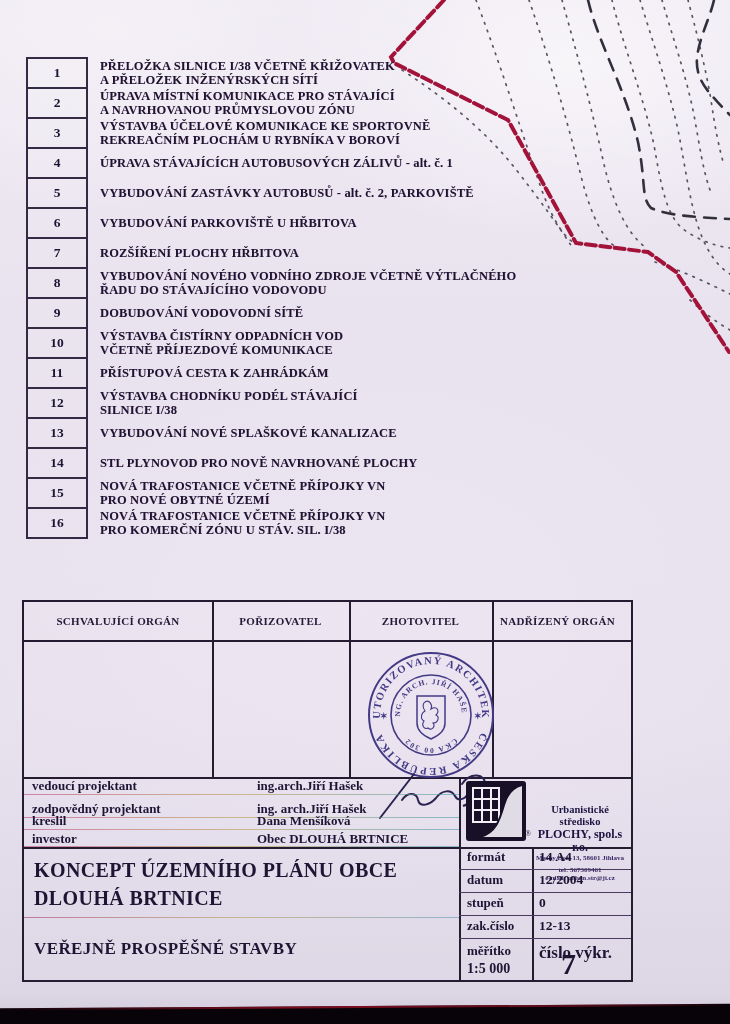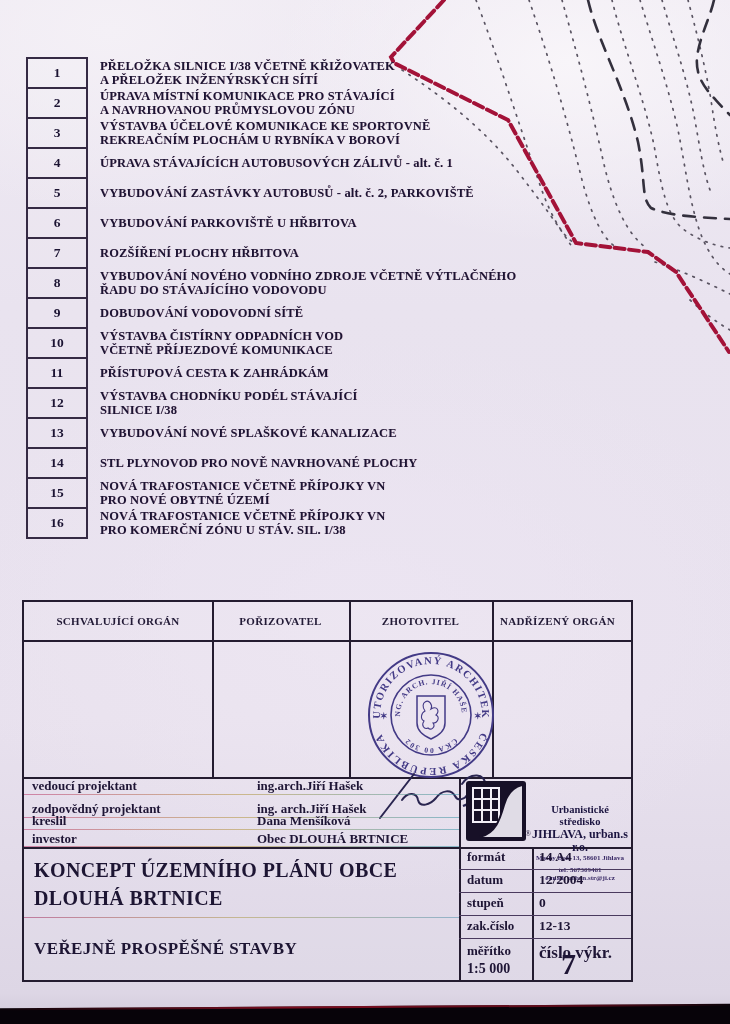--- a/index.html
+++ b/index.html
@@ -318,21 +318,21 @@
             <line x1="7" y1="18" x2="33" y2="18"></line>
             <line x1="7" y1="29" x2="33" y2="29"></line>
           </g>
           <path d="M14,56 C30,52 34,38 38,24 C41,13 48,6 56,4 L56,56 Z" fill="#f2eef6" opacity=".92"></path>
           <path d="M14,56 C30,52 34,38 38,24 C41,13 48,6 56,4" fill="none" stroke="#171027" stroke-width="2"></path>
         </svg>
       </div>
       <div class="reg-mark">®</div>
       <div class="company-text">
         <div class="co-l1">Urbanistické středisko</div>
-        <div class="co-l2">JIHLAVA, urban.s r.o.</div>
+        <div class="co-l2">PLOCHY, spol.s r.o.</div>
         <div class="co-addr">Matky Boží 13, 58601 Jihlava</div>
         <div class="co-tel">tel: 567309461</div>
         <div class="co-mail">e-mail: urban.str@ji.cz</div>
       </div>
     </div>
 
     <div class="title-area">
       <div class="title-l1">KONCEPT ÚZEMNÍHO PLÁNU OBCE</div>
       <div class="title-l2">DLOUHÁ BRTNICE</div>
       <div class="title-sep"></div>

